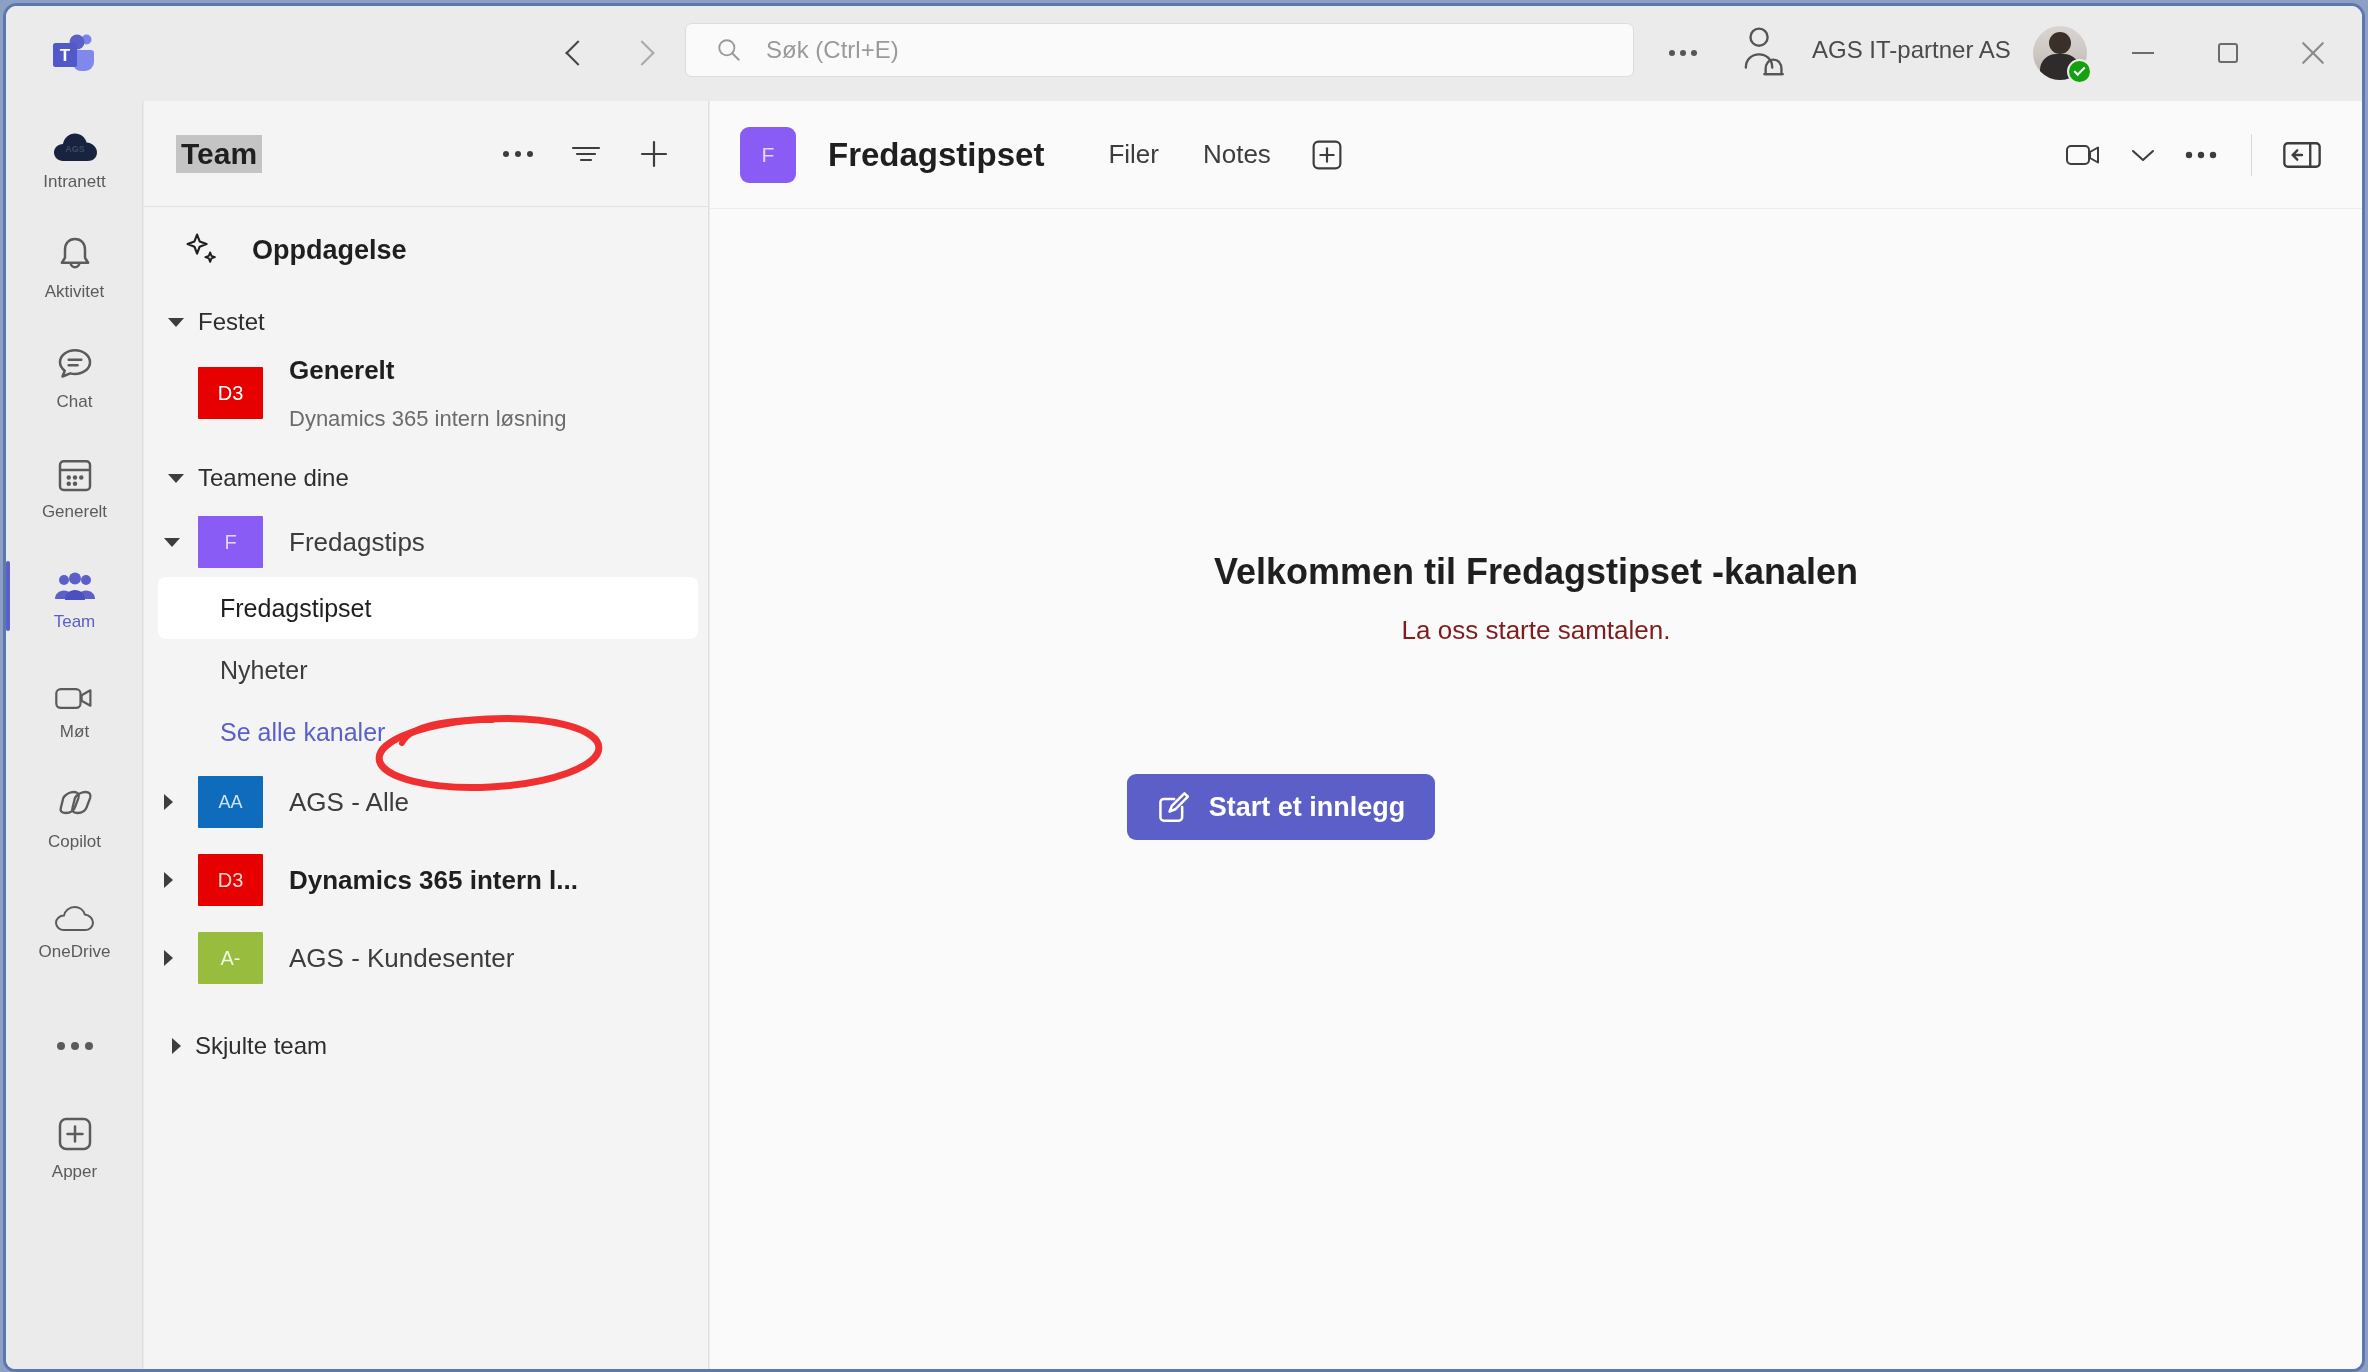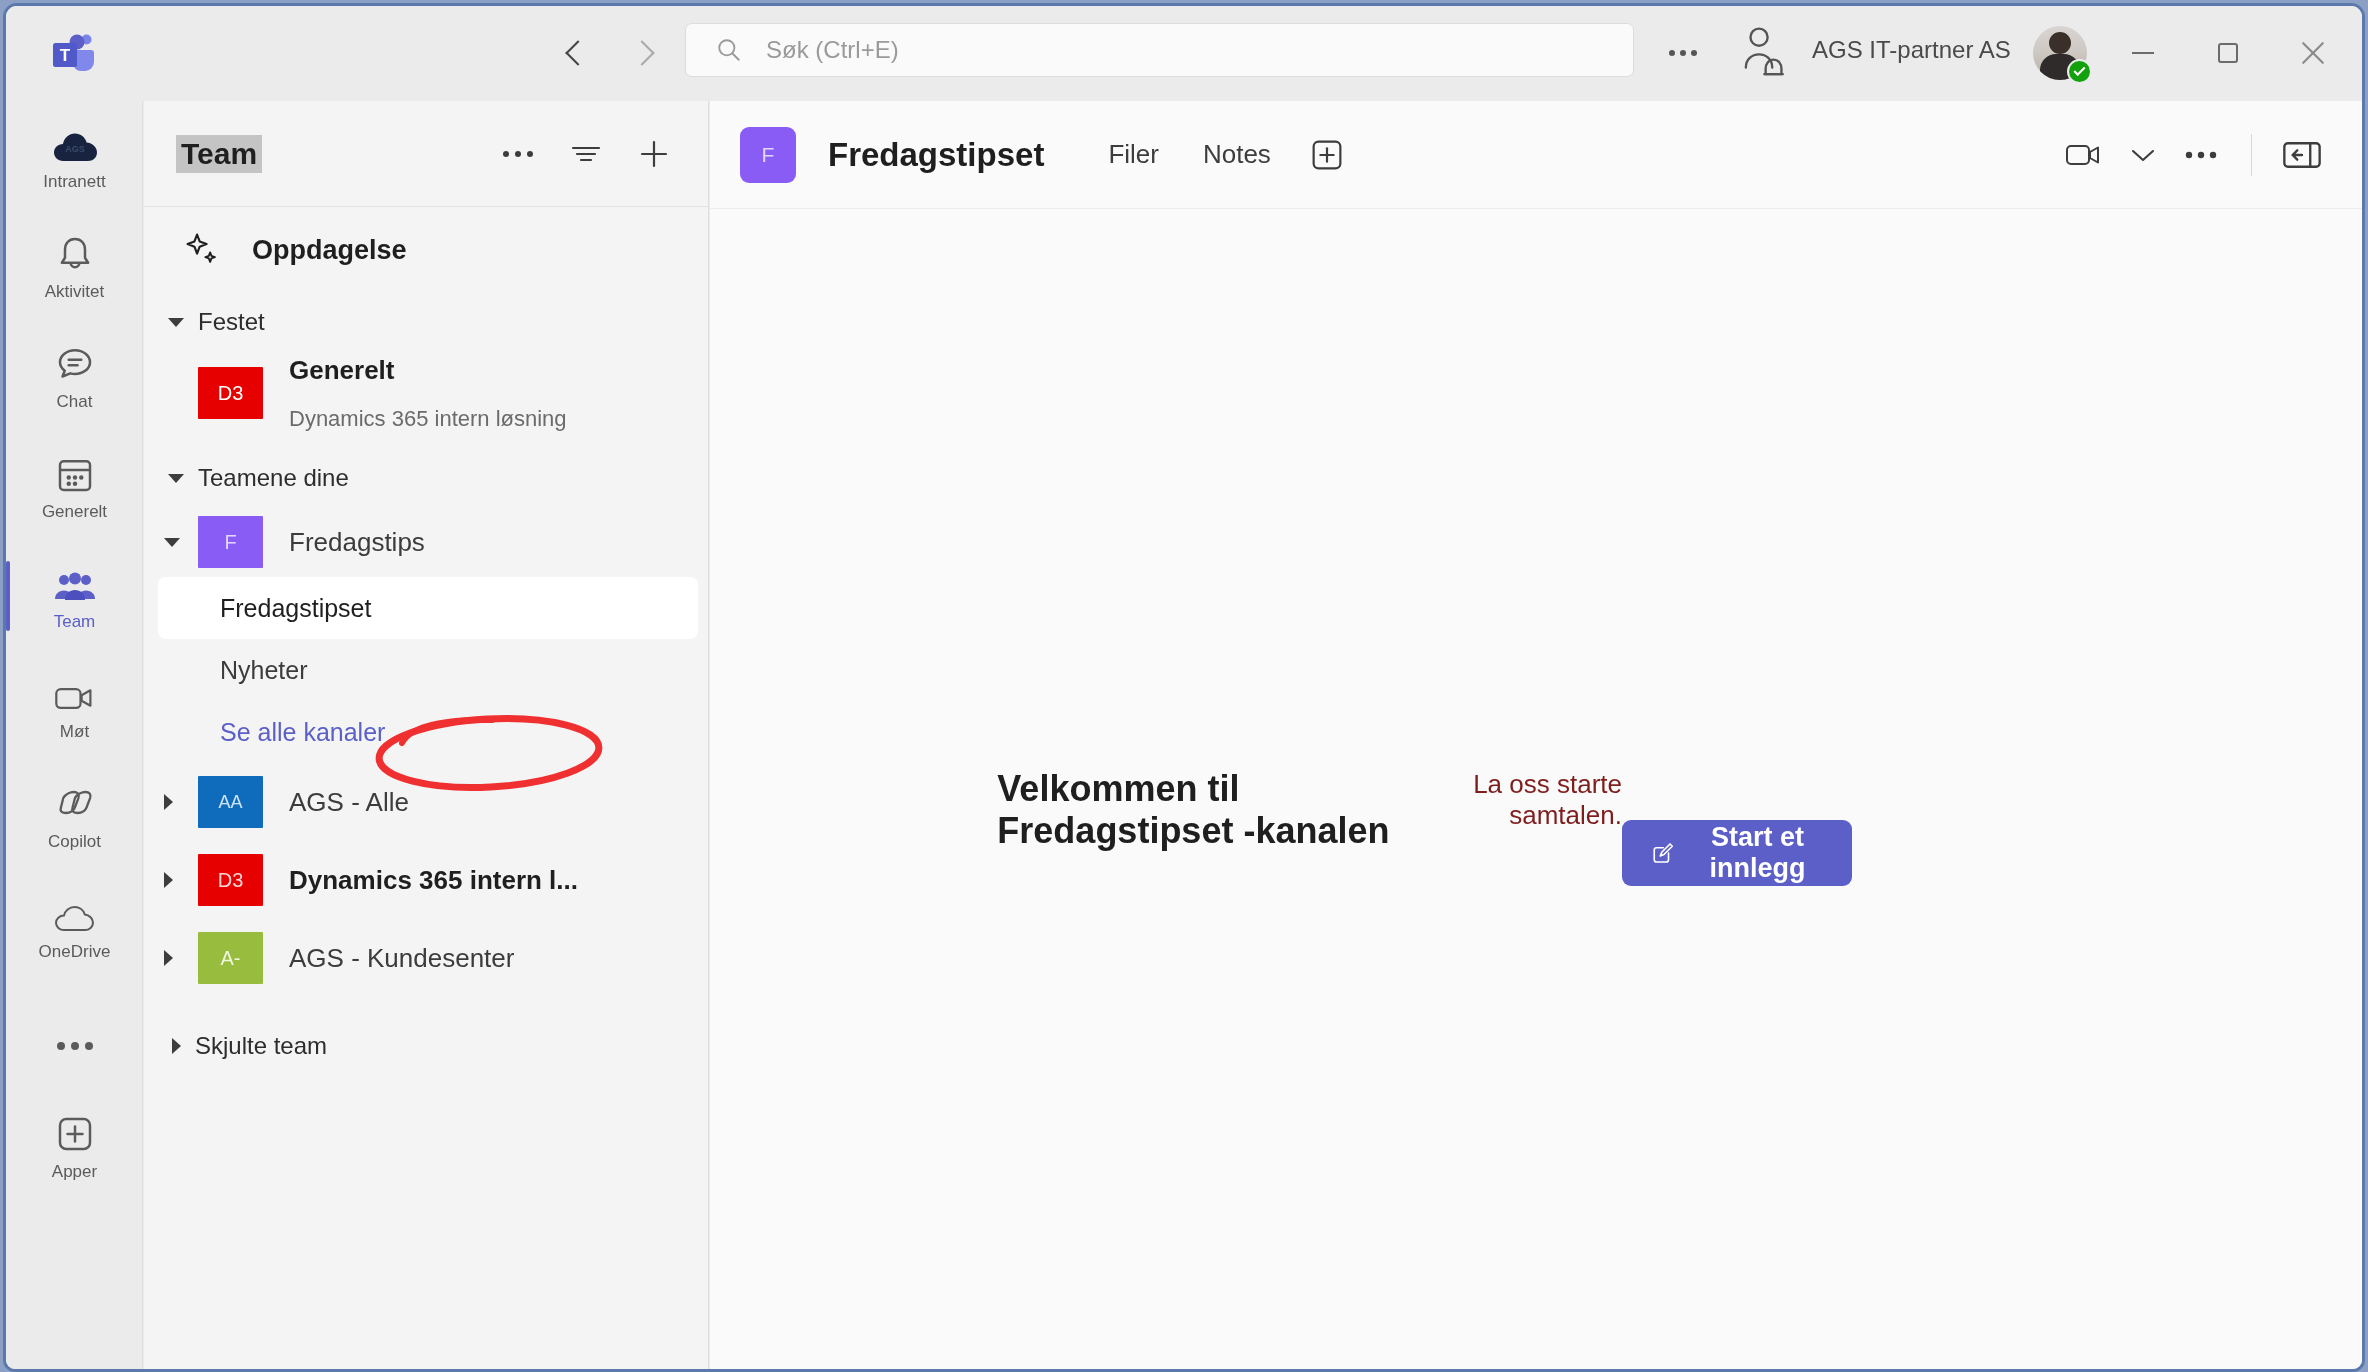--- a/index.html
+++ b/index.html
@@ -151,21 +151,21 @@
     content: ""; position: absolute; left: 14px; right: 14px; bottom: 0; height: 5px;
     background: #5b5fc7; border-radius: 3px;
   }
   #tab-add { margin-left: 12px; width: 44px; height: 44px; display: flex; align-items: center; justify-content: center; cursor: pointer; }
   #ch-header-right { margin-left: auto; display: flex; align-items: center; padding-right: 30px; gap: 6px; }
   .hdr-btn { width: 60px; height: 58px; display: flex; align-items: center; justify-content: center; cursor: pointer; border-radius: 6px; }
   #hdr-sep { width: 1px; height: 42px; background: #d7d7d7; margin: 0 14px; }
 
   #empty-state {
     position: absolute; left: 0; right: 0; top: 108px; bottom: 0;
-    display: flex; flex-direction: row; align-items: center;
+    display: flex; flex-direction: column; align-items: center;
   }
   #illustration { margin-top: 415px; width: 420px; height: 0; }
   #welcome-title { font-size: 36px; font-weight: bold; color: #1f1f1f; margin-top: 42px; }
   #welcome-sub { font-size: 26px; color: #7f1d1d; margin-top: 22px; text-align: right; }
   #start-post-btn {
     margin-top: 128px; margin-right: 510px;
     background: #5b5fc7; color: #fff; border: none; border-radius: 9px;
     height: 66px; padding: 0 30px; display: flex; align-items: center; gap: 20px;
     font-size: 27px; font-weight: bold; cursor: pointer;
     font-family: "Liberation Sans", sans-serif;

